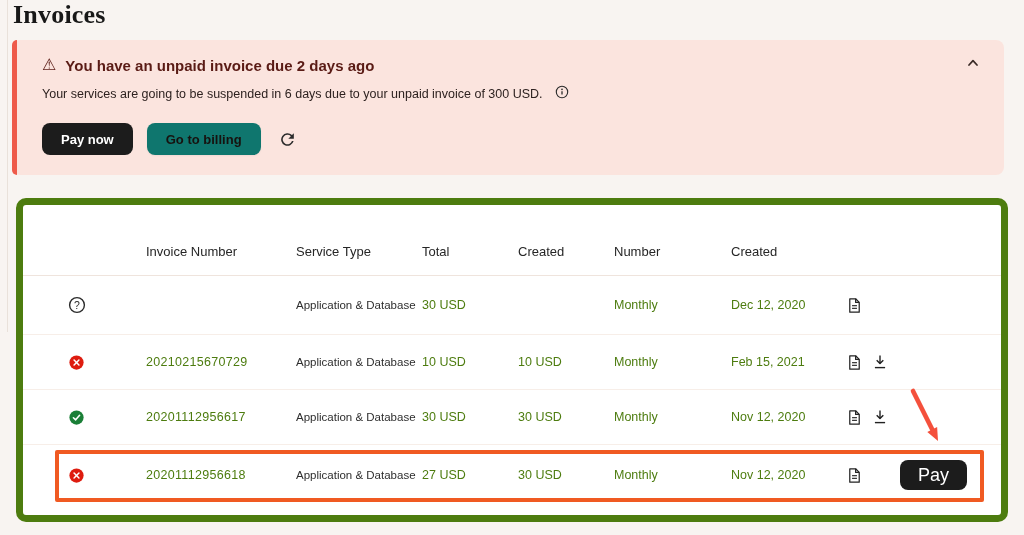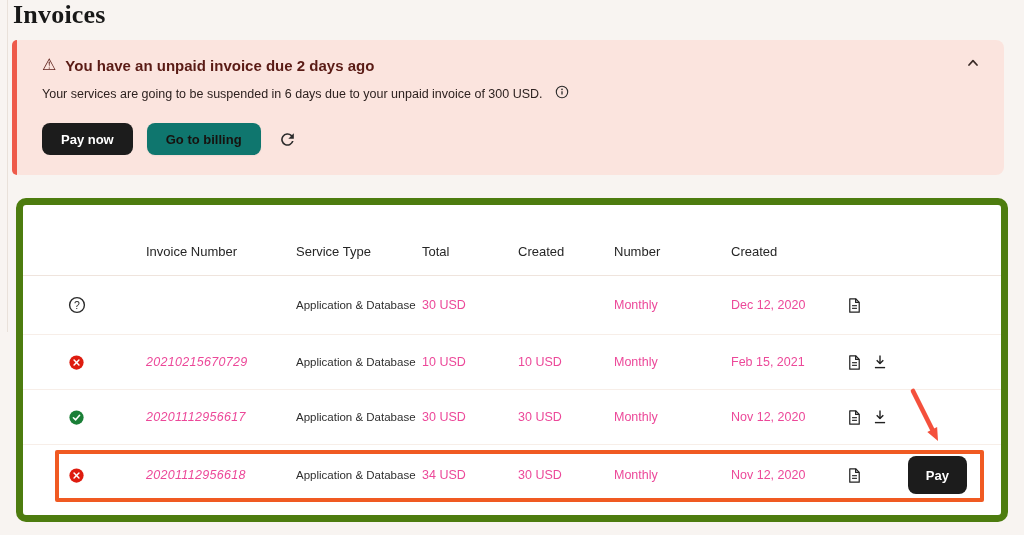--- a/index.html
+++ b/index.html
@@ -45,27 +45,27 @@
   .grid-cols { display:grid; grid-template-columns:107px 150px 142px 96px 96px 92px 126px 1fr; }
   .t-head { height:71px; align-items:end; padding-bottom:16px; border-bottom:1px solid #EFE4DD; }
   .t-head > div { font-size:13px; color:#262626; font-weight:500; }
   .t-row { height:55px; align-items:center; border-bottom:1px solid #F7EEE8; position:relative; }
   .t-row.first { height:59px; }
   .t-row.last { height:60px; border-bottom:none; }
   .al { text-align:left; padding-left:16px; }
   .ac { }
   .created-col { text-align:left; padding-left:25px; }
   .icon-cell { display:flex; align-items:center; justify-content:center; }
-  .cell { font-size:12.5px; color:#ec4899; }
-  .invoice-num { font-size:12.5px; letter-spacing:0.3px;font-style:italic; }
+  .cell { font-size:12.5px; color:#4d7c0f; }
+  .invoice-num { font-size:12.5px; letter-spacing:0.3px; }
   .service-type { font-size:11.5px; color:#2e2e2e; }
   .actions-cell { display:flex; align-items:center; gap:9px; padding-left:14px; }
   .icon-btn { background:none; border:none; padding:0; cursor:pointer; display:flex; align-items:center; }
-  .pay-btn { margin-left:auto; margin-right:34px; height:38px; padding:0 18px; border:none; border-radius:8px;
-             background:#1C1C1C; color:#fff; font-size:13px; font-weight:bold; font-family:"Liberation Sans",sans-serif; cursor:pointer; z-index:3; }
+  .pay-btn { margin-left:auto; margin-right:34px; height:30px; padding:0 18px; border:none; border-radius:8px;
+             background:#1C1C1C; color:#fff; font-size:18px; font-weight:normal; font-family:"Liberation Sans",sans-serif; cursor:pointer; z-index:3; }
   .highlight-outline {
     position:absolute; left:32px; right:17px; top:5px; height:52px;
     border:4px solid #F05A22; border-radius:2px; pointer-events:none; z-index:2;
   }
   .annotation-arrow { position:absolute; left:893px; top:385px; z-index:4; pointer-events:none; }
 </style>
 </head>
 <body>
 
 <div class="left-divider"></div>
@@ -209,21 +209,21 @@
     <div class="highlight-outline"></div>
     <div class="icon-cell">
       <svg width="15" height="15" viewBox="0 0 16 16">
         <circle cx="8" cy="8" r="7.6" fill="#DE1C0F"></circle>
         <line x1="5.4" y1="5.4" x2="10.6" y2="10.6" stroke="#fff" stroke-width="1.6" stroke-linecap="round"></line>
         <line x1="10.6" y1="5.4" x2="5.4" y2="10.6" stroke="#fff" stroke-width="1.6" stroke-linecap="round"></line>
       </svg>
     </div>
     <div class="al cell invoice-num">20201112956618</div>
     <div class="al cell service-type">Application &amp; Database</div>
-    <div class="ac cell">34 USD</div>
+    <div class="ac cell">27 USD</div>
     <div class="ac cell">30 USD</div>
     <div class="ac cell">Monthly</div>
     <div class="created-col cell">Nov 12, 2020</div>
     <div class="actions-cell">
       <button class="icon-btn">
         <svg width="17" height="17" viewBox="0 0 18 18">
           <path d="M4 1.9h6.2L14 5.7v10.4H4z" fill="none" stroke="#222" stroke-width="1.3" stroke-linejoin="round"></path>
           <path d="M10.2 1.9v3.8H14" fill="none" stroke="#222" stroke-width="1.3" stroke-linejoin="round"></path>
           <line x1="6.4" y1="9.2" x2="11.6" y2="9.2" stroke="#222" stroke-width="1.2"></line>
           <line x1="6.4" y1="12" x2="11.6" y2="12" stroke="#222" stroke-width="1.2"></line>

